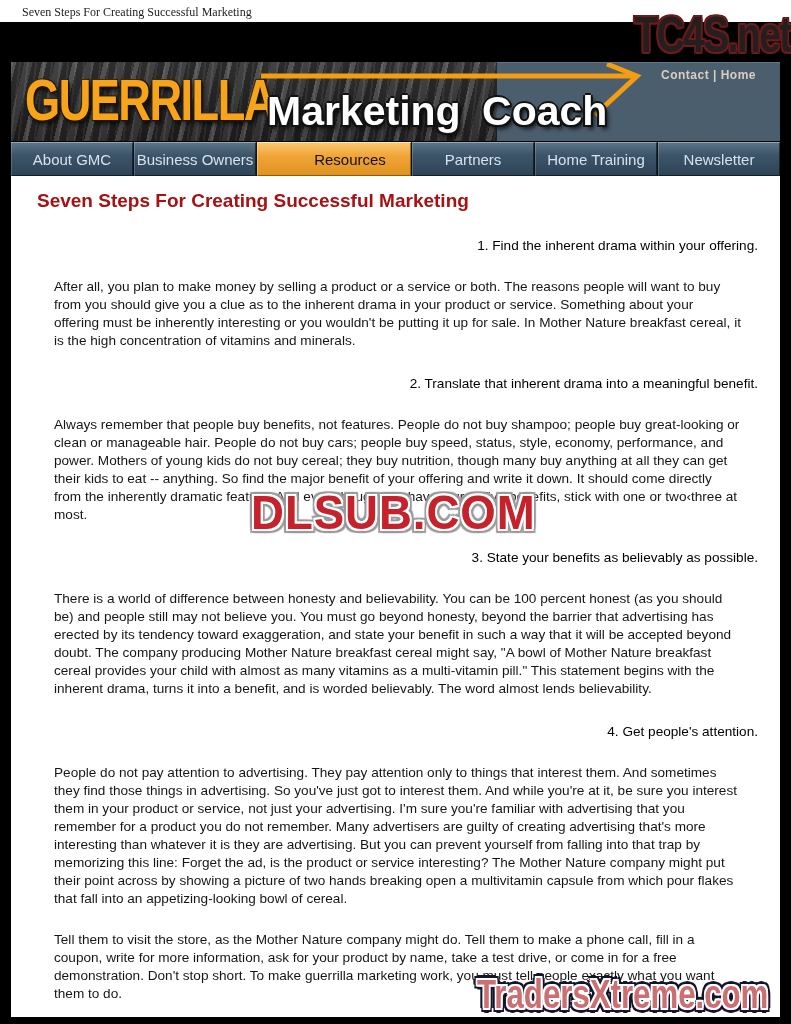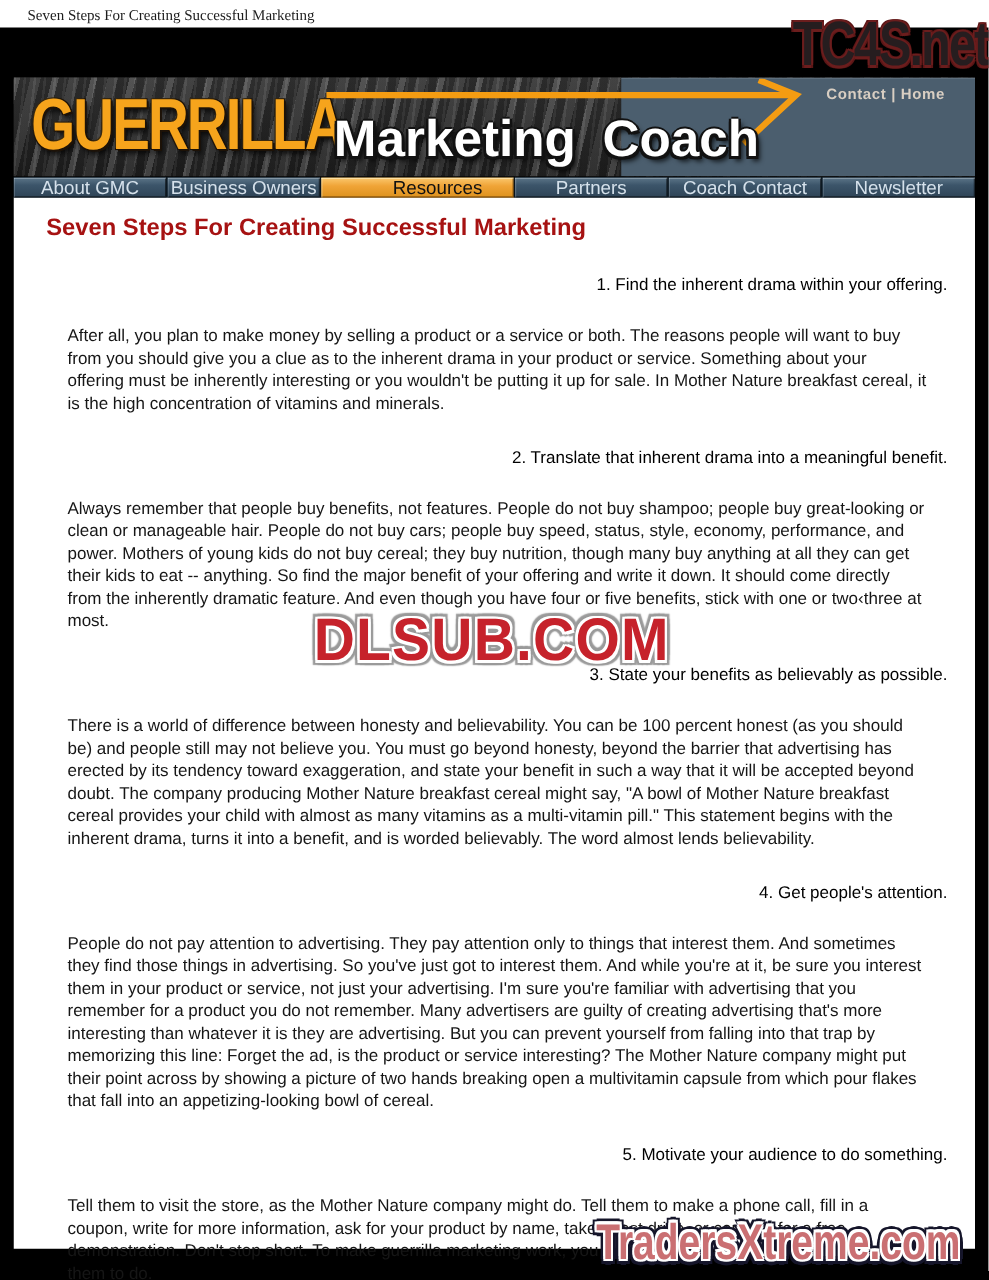--- a/index.html
+++ b/index.html
@@ -46,21 +46,21 @@
     color:#fff; word-spacing:10px; white-space:nowrap;
     text-shadow:2px 0 0 #121212, -2px 0 0 #121212, 0 2px 0 #121212, 0 -2px 0 #121212,
                 2px 2px 0 #121212, -2px 2px 0 #121212, 3px 4px 4px rgba(0,0,0,.8);
   }
   .arrow-svg { position:absolute; left:250px; top:1px; }
   .contact-home {
     position:absolute; right:24px; top:6px; font-size:12px; font-weight:bold;
     color:#d8cec2; letter-spacing:.5px; cursor:pointer;
   }
   
-  .nav { display:flex; height:16px; margin-top:1px; background:#0a141c; }
+  .nav { display:flex; height:34px; margin-top:1px; background:#0a141c; }
   .nav-item {
     flex:1; display:flex; align-items:center; justify-content:center;
     font-size:15px; color:#d5e1eb; cursor:pointer; white-space:nowrap;
     background:linear-gradient(180deg,#5d7689 0%, #3c556a 38%, #2e4356 100%);
     box-shadow:inset 0 1px 0 rgba(255,255,255,.35), inset 1px 0 0 rgba(255,255,255,.18), inset -1px -1px 0 rgba(0,0,0,.55);
     border-right:1px solid #0a141c;
   }
   .nav-item:last-child { border-right:none; }
   .nav-item.active {
     background:linear-gradient(180deg,#fbc96f 0%, #f0a437 42%, #dd921e 100%);
@@ -117,21 +117,21 @@
       <div class="brand-guerrilla">GUERRILLA</div>
       <div class="brand-marketing">Marketing Coach</div>
       <div class="contact-home">Contact | Home</div>
     </div>
 
     <div class="nav">
       <div class="nav-item">About GMC</div>
       <div class="nav-item">Business Owners</div>
       <div class="nav-item active">Resources</div>
       <div class="nav-item">Partners</div>
-      <div class="nav-item">Coach Contact</div>
+      <div class="nav-item">Home Training</div>
       <div class="nav-item">Newsletter</div>
     </div>
 
     <div class="content">
       <div class="article-title">Seven Steps For Creating Successful Marketing</div>
 
       <div class="sec">
         <p class="sec-heading">1. Find the inherent drama within your offering.</p>
         <p class="sec-body">After all, you plan to make money by selling a product or a service or both. The reasons people will want to buy from you should give you a clue as to the inherent drama in your product or service. Something about your offering must be inherently interesting or you wouldn't be putting it up for sale. In Mother Nature breakfast cereal, it is the high concentration of vitamins and minerals.</p>
       </div>
@@ -145,21 +145,20 @@
         <p class="sec-heading">3. State your benefits as believably as possible.</p>
         <p class="sec-body">There is a world of difference between honesty and believability. You can be 100 percent honest (as you should be) and people still may not believe you. You must go beyond honesty, beyond the barrier that advertising has erected by its tendency toward exaggeration, and state your benefit in such a way that it will be accepted beyond doubt. The company producing Mother Nature breakfast cereal might say, "A bowl of Mother Nature breakfast cereal provides your child with almost as many vitamins as a multi-vitamin pill." This statement begins with the inherent drama, turns it into a benefit, and is worded believably. The word almost lends believability.</p>
       </div>
 
       <div class="sec">
         <p class="sec-heading">4. Get people's attention.</p>
         <p class="sec-body">People do not pay attention to advertising. They pay attention only to things that interest them. And sometimes they find those things in advertising. So you've just got to interest them. And while you're at it, be sure you interest them in your product or service, not just your advertising. I'm sure you're familiar with advertising that you remember for a product you do not remember. Many advertisers are guilty of creating advertising that's more interesting than whatever it is they are advertising. But you can prevent yourself from falling into that trap by memorizing this line: Forget the ad, is the product or service interesting? The Mother Nature company might put their point across by showing a picture of two hands breaking open a multivitamin capsule from which pour flakes that fall into an appetizing-looking bowl of cereal.</p>
       </div>
 
       <div class="sec">
-        <p class="sec-heading">5. Motivate your audience to do something.</p>
         <p class="sec-body">Tell them to visit the store, as the Mother Nature company might do. Tell them to make a phone call, fill in a coupon, write for more information, ask for your product by name, take a test drive, or come in for a free demonstration. Don't stop short. To make guerrilla marketing work, you must tell people exactly what you want them to do.</p>
       </div>
     </div>
 
   </div>
 
 
   <div class="wm wm-tc4s">TC4S.net</div>
   <div class="wm wm-dlsub">DLSUB.COM</div>
   <div class="wm wm-traders">TradersXtreme.com</div>

